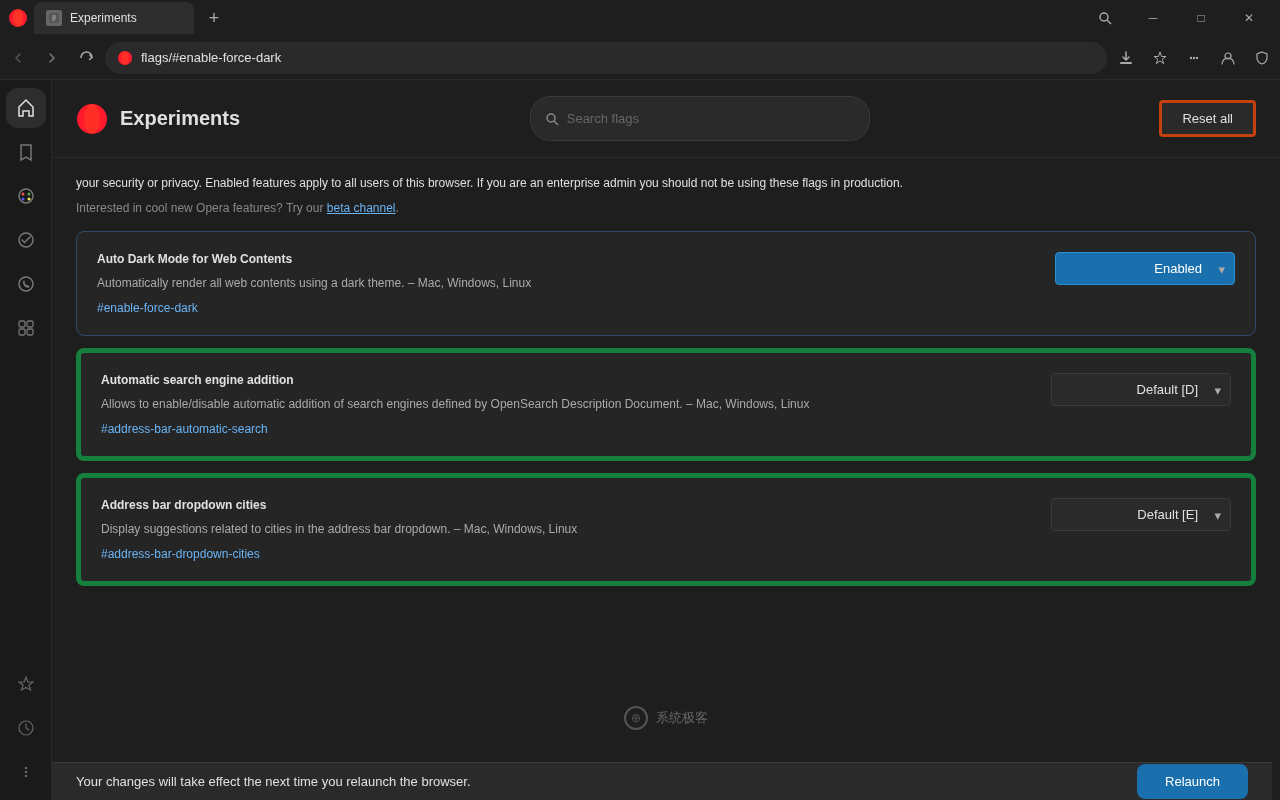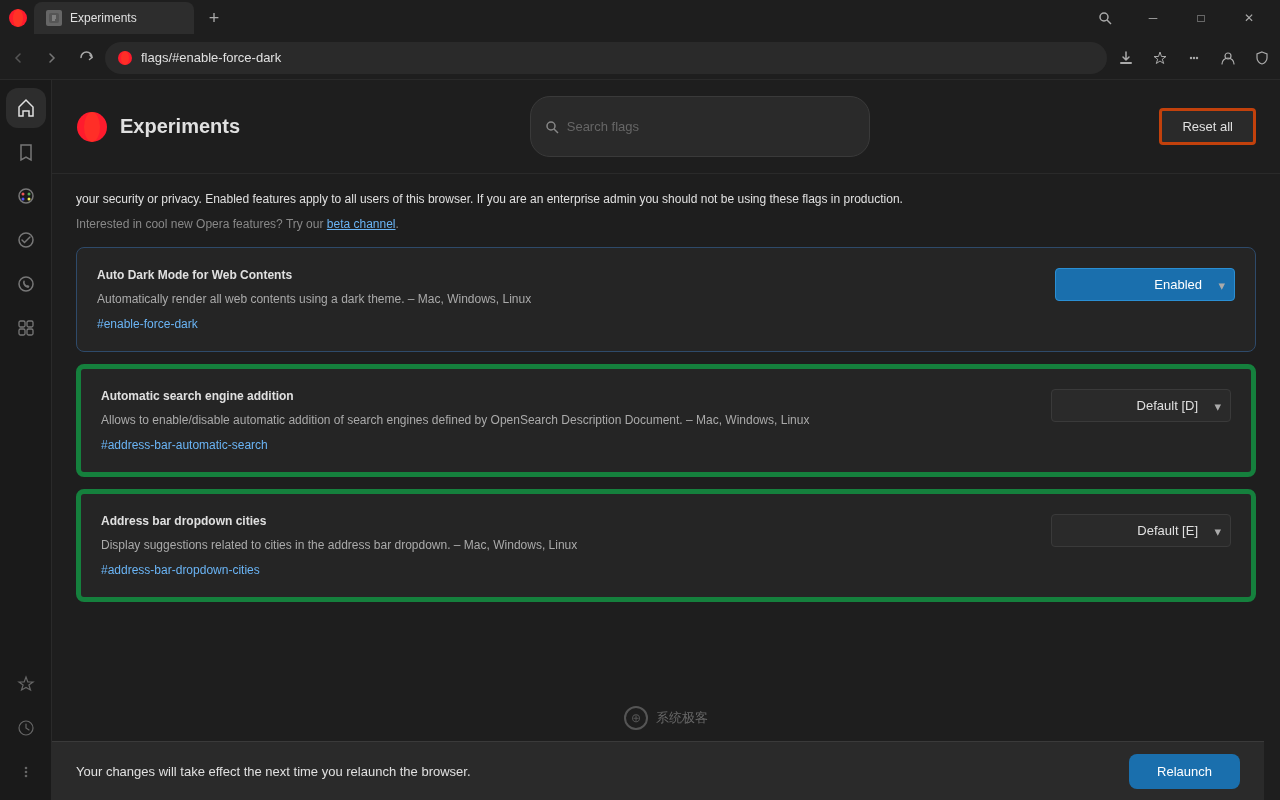--- a/index.html
+++ b/index.html
@@ -215,21 +215,21 @@
     .experiments-title {
       font-size: 20px;
       font-weight: 600;
       color: #e0e0e0;
     }
     .search-bar {
       display: flex;
       align-items: center;
       background: #2a2a2a;
       border-radius: 20px;
-      padding: 22px 14px;
+      padding: 14px 14px;
       gap: 8px;
       width: 340px;
       border: 1px solid #3a3a3a;
     }
     .search-bar input {
       background: transparent;
       border: none;
       outline: none;
       color: #e0e0e0;
       font-size: 13px;
@@ -348,22 +348,22 @@
       background: #1a6fad;
       border-color: #2a8fd4;
       color: #fff;
     }
 
     
     .bottom-bar {
       position: absolute;
       bottom: 0;
       left: 0;
-      right: 16px;
-      height: 59px;
+      right: 8px;
+      height: 38px;
       background: #2a2a2a;
       display: flex;
       align-items: center;
       padding: 0 24px;
       justify-content: space-between;
       border-top: 1px solid #3a3a3a;
     }
     .bottom-bar-text {
       font-size: 13px;
       color: #e0e0e0;

